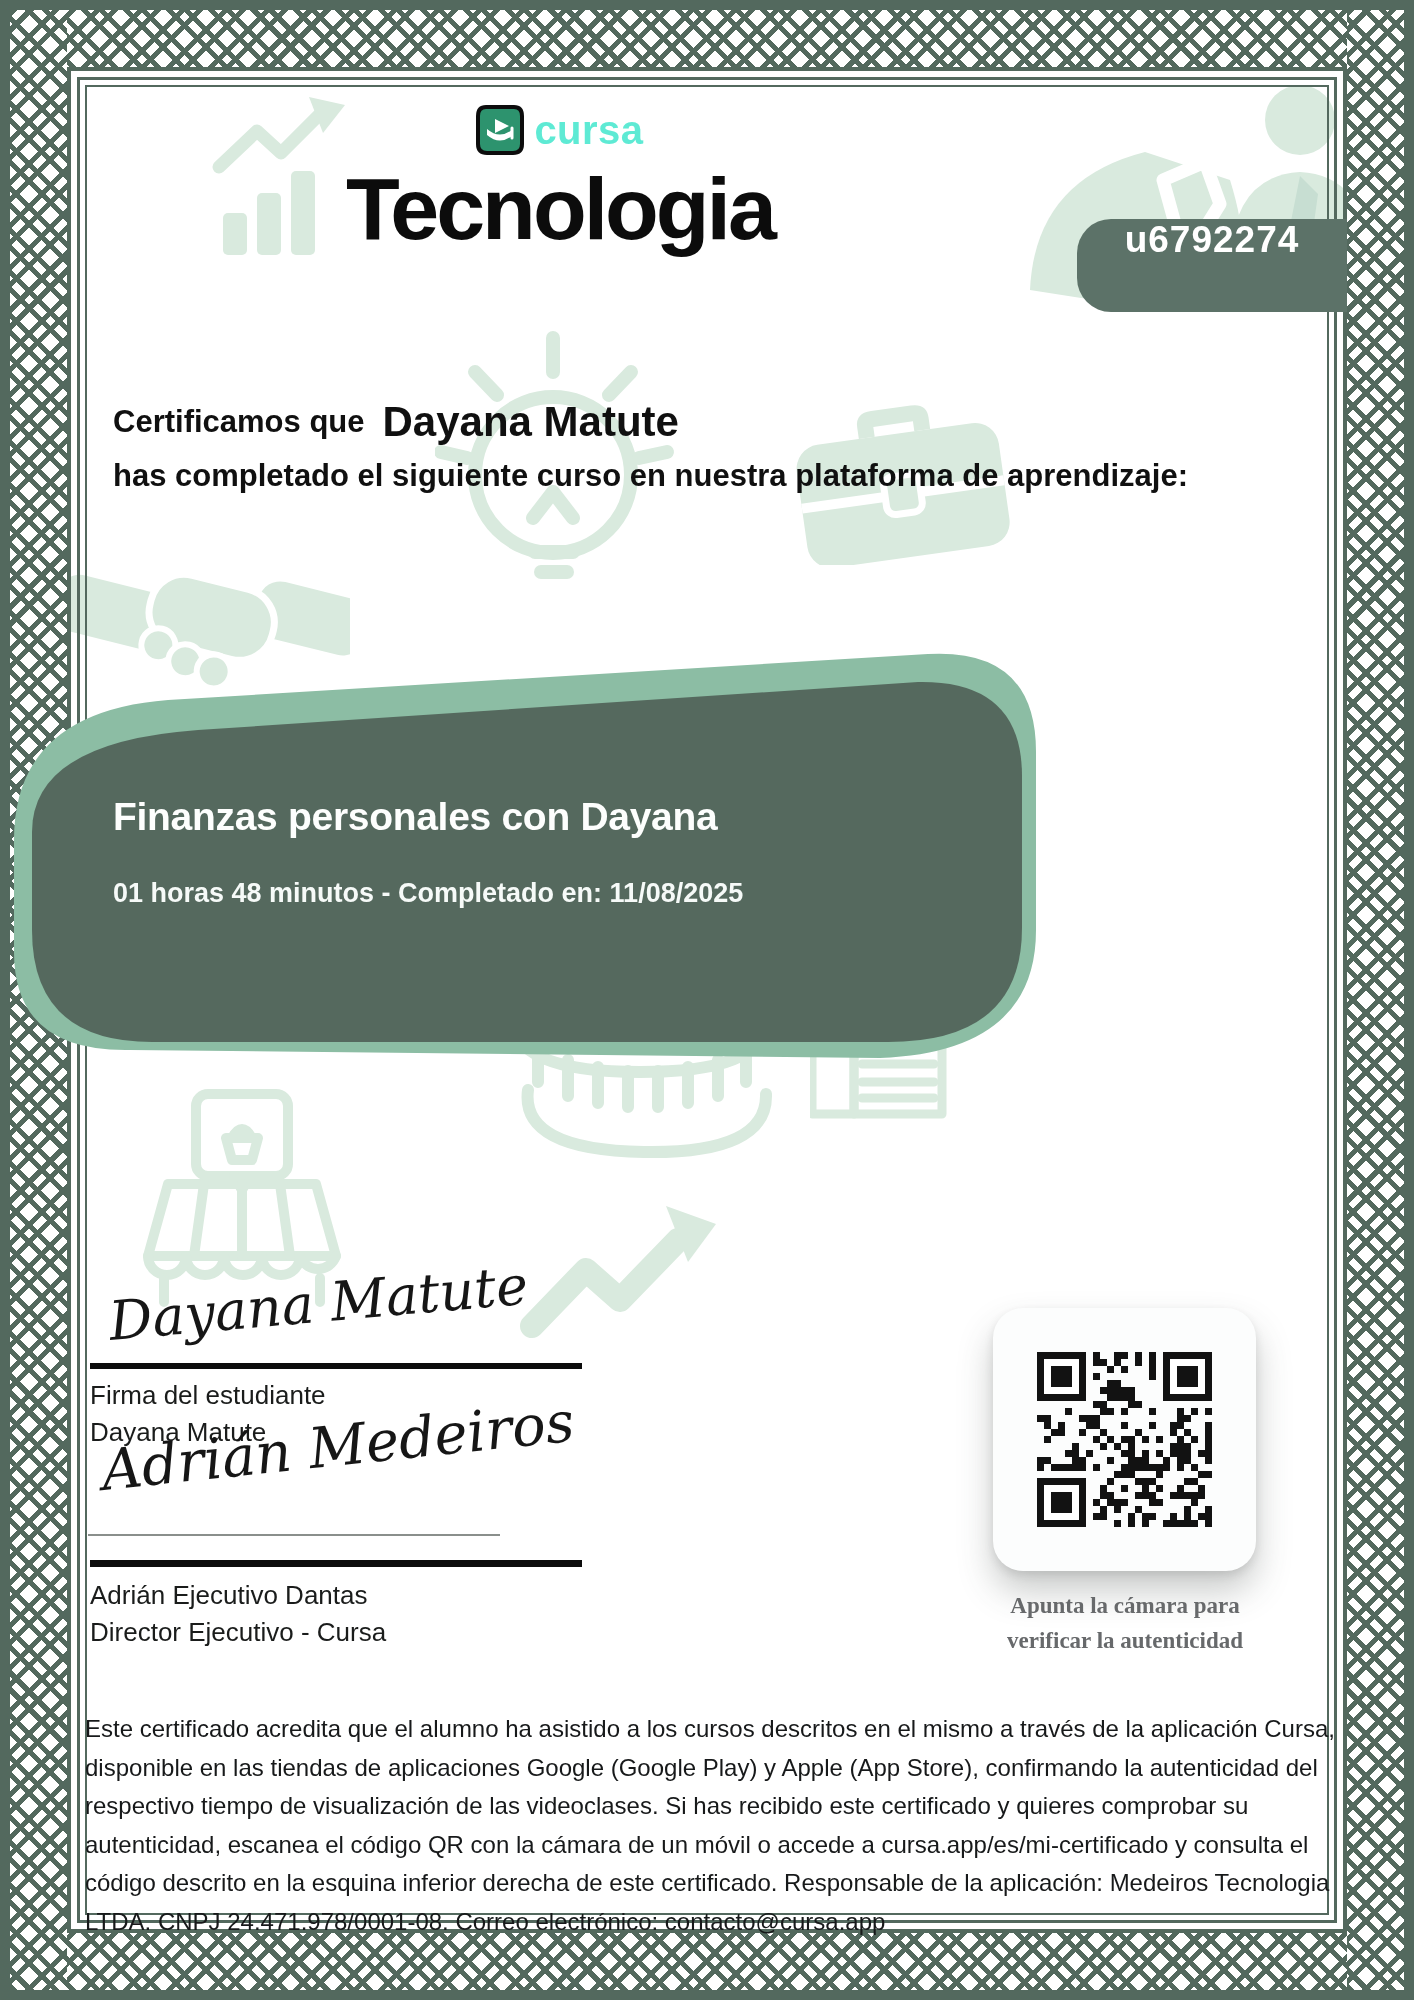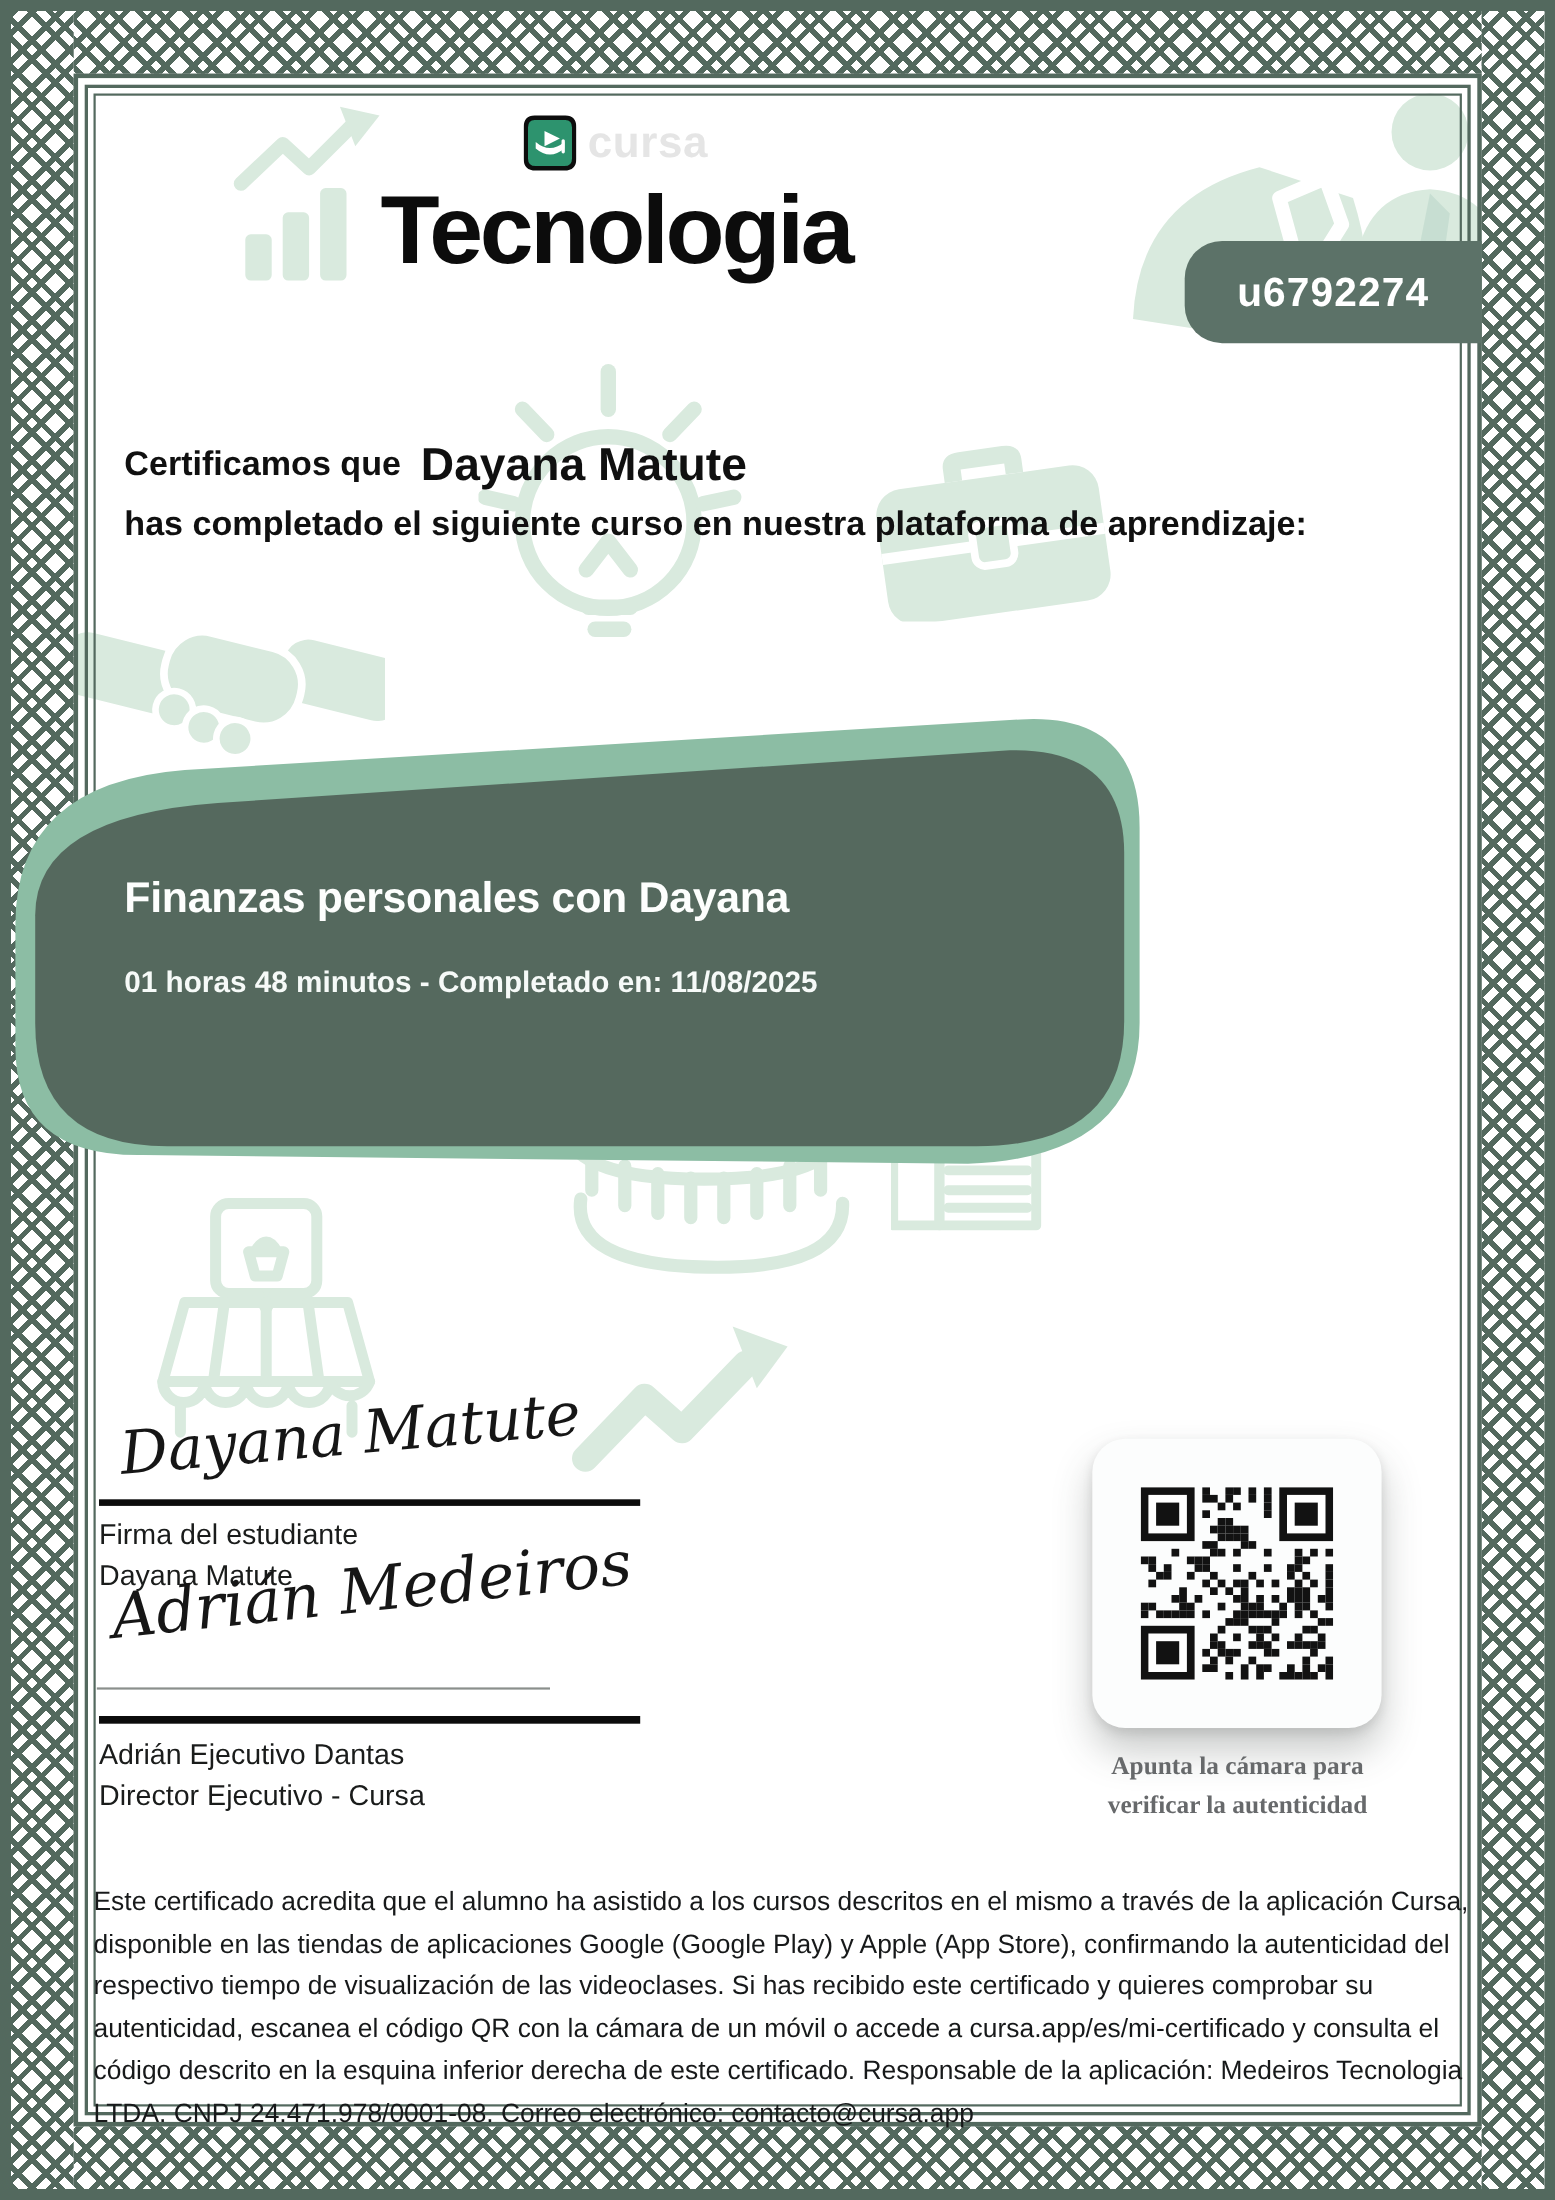--- a/index.html
+++ b/index.html
@@ -26,25 +26,25 @@
   .frameB{inset:77px;border-width:3px;}
   .frameC{inset:85px;border-width:2px;}
 
   
   .wm{position:absolute;z-index:2;}
   .wm-fill{fill:var(--c-watermark);}
   .wm-stroke{fill:none;stroke:var(--c-watermark);stroke-linecap:round;stroke-linejoin:round;}
 
   
   .logo-row{position:absolute;left:0;top:104px;width:1120px;display:flex;justify-content:center;align-items:center;gap:10px;z-index:5;}
-  .logo-text{font-size:40px;font-weight:800;color:#e5e5e5;letter-spacing:.5px;}
+  .logo-text{font-size:40px;font-weight:800;color:#5eead4;letter-spacing:.5px;}
   .title{position:absolute;left:0;top:158px;width:1120px;text-align:center;font-size:88px;font-weight:800;
     color:#0c0c0c;letter-spacing:-3px;z-index:5;}
   .badge{position:absolute;left:1077px;top:219px;width:270px;height:93px;background:var(--c-badge);
-    border-radius:34px 0 0 34px;display:flex;align-items:center;justify-content:center;z-index:4;}
+    border-radius:34px 0 0 34px;display:flex;align-items:flex-start;justify-content:center;z-index:4;}
   .badge span{color:#fff;font-size:37px;font-weight:600;letter-spacing:1px;}
 
   
   .intro1{position:absolute;left:113px;top:398px;display:flex;align-items:center;gap:18px;z-index:5;color:#101010;}
   .intro1 .pre{font-size:31px;font-weight:700;}
   .intro1 .name{font-size:42px;font-weight:700;}
   .intro2{position:absolute;left:113px;top:458px;font-size:31px;font-weight:700;color:#101010;z-index:5;}
 
   
   .blob-svg{position:absolute;left:0;top:600px;width:1050px;height:470px;z-index:4;}

